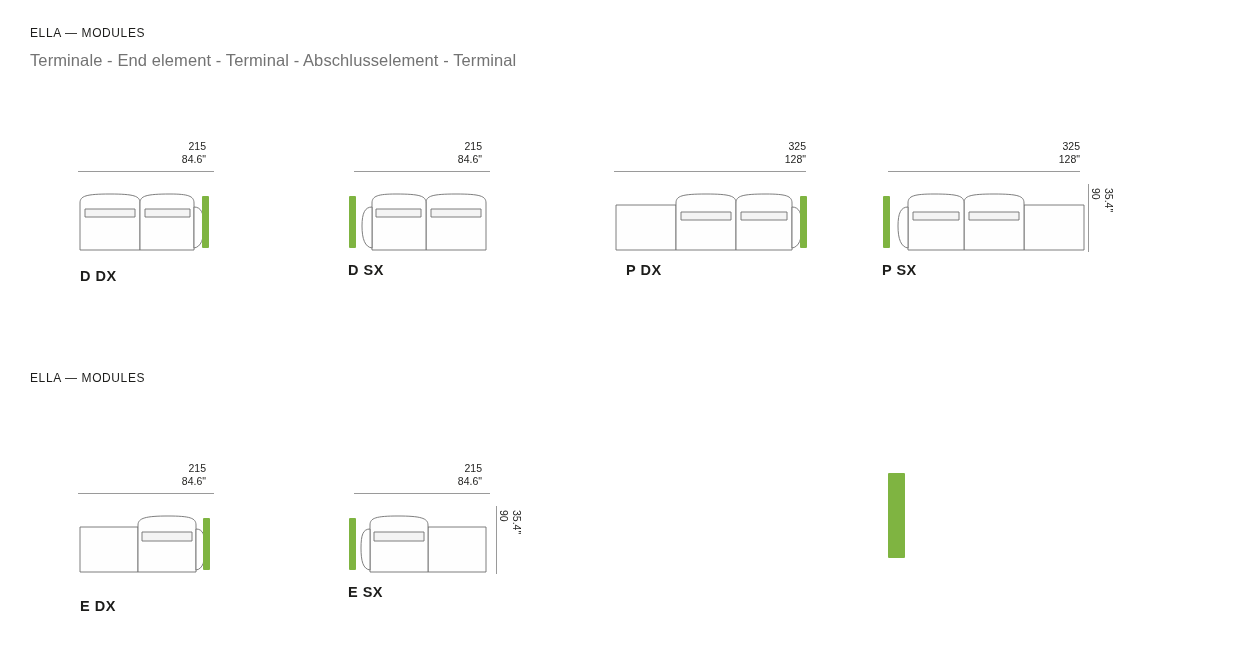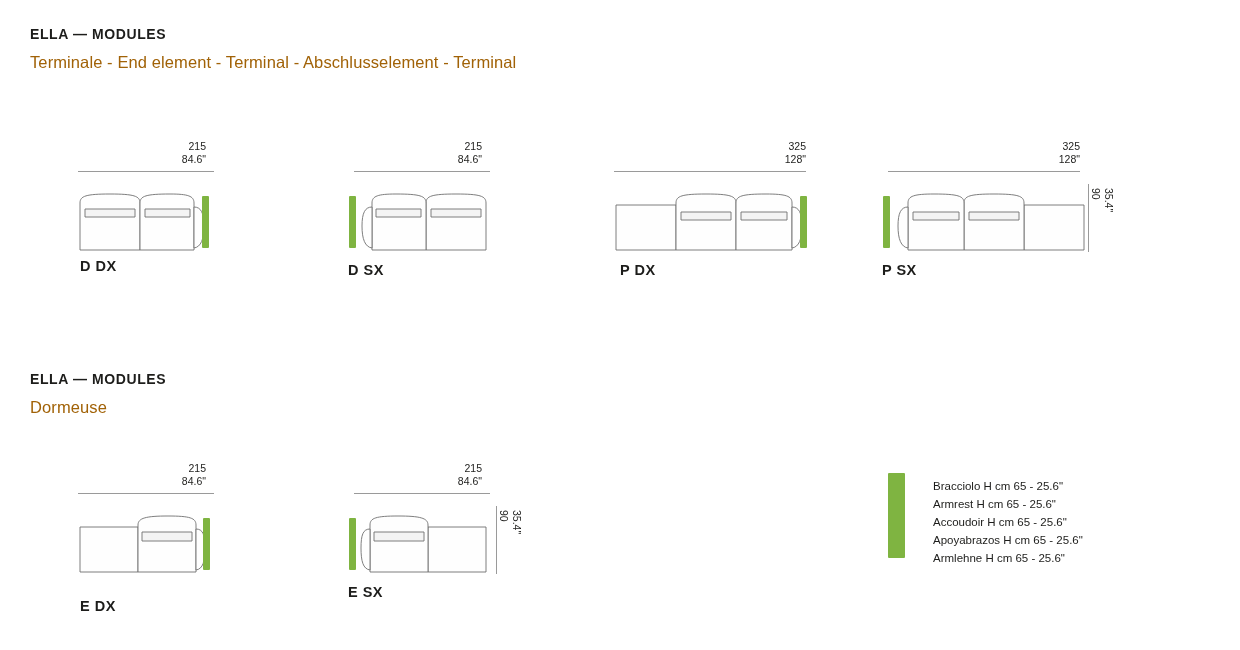--- a/index.html
+++ b/index.html
@@ -12,31 +12,31 @@
     height: 650px;
     position: relative;
     font-family: "Liberation Sans", sans-serif;
     color: #1a1a1a;
     overflow: hidden;
   }
 
   
   .section { position: absolute; }
   .sec-title {
-    font-size: 14px;
-    font-weight: bold;
+    font-size: 12px;
+    font-weight: normal;
     letter-spacing: 0.6px;
     color: #1d1d1b;
     white-space: nowrap;
   }
   .sec-sub {
     font-size: 16.5px;
     font-weight: normal;
     letter-spacing: 0.1px;
-    color: #a16207;
+    color: #737373;
     white-space: nowrap;
   }
 
   
   .module { position: absolute; }
 
   .dim-top {
     position: absolute;
     text-align: right;
     font-size: 10.5px;
@@ -123,21 +123,21 @@
       <g fill="#fefefe" stroke="#6f6f6f" stroke-width="0.9">
         <path d="M2 12 C2 5, 8 3, 32 3 C56 3, 62 5, 62 12 L62 59 L2 59 Z"></path>
         <path d="M62 12 C62 5, 68 3, 92 3 C110 3, 116 5, 116 12 L116 59 L62 59 Z"></path>
         <path d="M7 18 L57 18 L57 26 L7 26 Z" fill="#f4f4f4"></path>
         <path d="M67 18 L112 18 L112 26 L67 26 Z" fill="#f4f4f4"></path>
         <path d="M116 16 C123 16, 126 22, 126 35 C126 48, 123 56, 116 57 Z"></path>
       </g>
     </svg>
   </div>
   <div class="armbar" style="left:124px; top:56px; width:7px; height:52px; background:#7FB441;"></div>
-  <div class="mod-label" style="left:2px; top:118px;">D DX</div>
+  <div class="mod-label" style="left:2px; top:128px;">D DX</div>
 </div>
 
 <div class="module" style="left:346px; top:140px; width:200px;">
   <div class="dim-top" style="left:8px; top:0; width:128px;">
     <div>215</div>
     <div>84.6"</div>
   </div>
   <div class="dim-line-h" style="left:8px; top:31px; width:136px;"></div>
   <div class="drawing" style="left:14px; top:51px;">
     <svg width="128" height="62" viewBox="0 0 128 62">
@@ -166,21 +166,21 @@
         <path d="M2 14 L62 14 L62 59 L2 59 Z"></path>
         <path d="M62 12 C62 5, 68 3, 92 3 C116 3, 122 5, 122 12 L122 59 L62 59 Z"></path>
         <path d="M122 12 C122 5, 128 3, 152 3 C172 3, 178 5, 178 12 L178 59 L122 59 Z"></path>
         <path d="M67 21 L117 21 L117 29 L67 29 Z" fill="#f4f4f4"></path>
         <path d="M127 21 L173 21 L173 29 L127 29 Z" fill="#f4f4f4"></path>
         <path d="M178 16 C185 16, 188 22, 188 35 C188 48, 185 56, 178 57 Z"></path>
       </g>
     </svg>
   </div>
   <div class="armbar" style="left:186px; top:56px; width:7px; height:52px; background:#7FB441;"></div>
-  <div class="mod-label" style="left:6px; top:122px;">P DX</div>
+  <div class="mod-label" style="left:12px; top:122px;">P DX</div>
 </div>
 
 <div class="module" style="left:880px; top:140px; width:250px;">
   <div class="dim-top" style="left:8px; top:0; width:192px;">
     <div>325</div>
     <div>128"</div>
   </div>
   <div class="dim-line-h" style="left:8px; top:31px; width:192px;"></div>
   <div class="drawing" style="left:14px; top:51px;">
     <svg width="192" height="62" viewBox="0 0 192 62">
@@ -200,21 +200,20 @@
     <div class="dim-line-v" style="left:0; top:0; height:68px;"></div>
     <div class="dim-vert-text" style="left:14px; top:4px;">90</div>
     <div class="dim-vert-text" style="left:27px; top:4px;">35.4"</div>
   </div>
 
   <div class="mod-label" style="left:2px; top:122px;">P SX</div>
 </div>
 
 <div class="section" style="left:30px; top:371px;">
   <div class="sec-title">ELLA — MODULES</div>
-  <div class="sec-sub" style="margin-top:11px;">Dormeuse</div>
 </div>
 
 <div class="module" style="left:78px; top:462px; width:200px;">
   <div class="dim-top" style="left:0; top:0; width:128px;">
     <div>215</div>
     <div>84.6"</div>
   </div>
   <div class="dim-line-h" style="left:0; top:31px; width:136px;"></div>
   <div class="drawing" style="left:0; top:51px;">
     <svg width="128" height="62" viewBox="0 0 128 62">
@@ -252,20 +251,13 @@
     <div class="dim-line-v" style="left:0; top:0; height:68px;"></div>
     <div class="dim-vert-text" style="left:14px; top:4px;">90</div>
     <div class="dim-vert-text" style="left:27px; top:4px;">35.4"</div>
   </div>
 
   <div class="mod-label" style="left:2px; top:122px;">E SX</div>
 </div>
 
 <div class="legend" style="left:888px; top:473px;">
   <div class="legend-swatch" style="background:#7FB441;"></div>
-  <div class="legend-lines">
-    <div class="legend-line">Bracciolo H cm 65 - 25.6"</div>
-    <div class="legend-line">Armrest H cm 65 - 25.6"</div>
-    <div class="legend-line">Accoudoir H cm 65 - 25.6"</div>
-    <div class="legend-line">Apoyabrazos H cm 65 - 25.6"</div>
-    <div class="legend-line">Armlehne H cm 65 - 25.6"</div>
-  </div>
 </div>
 
 </body></html>

